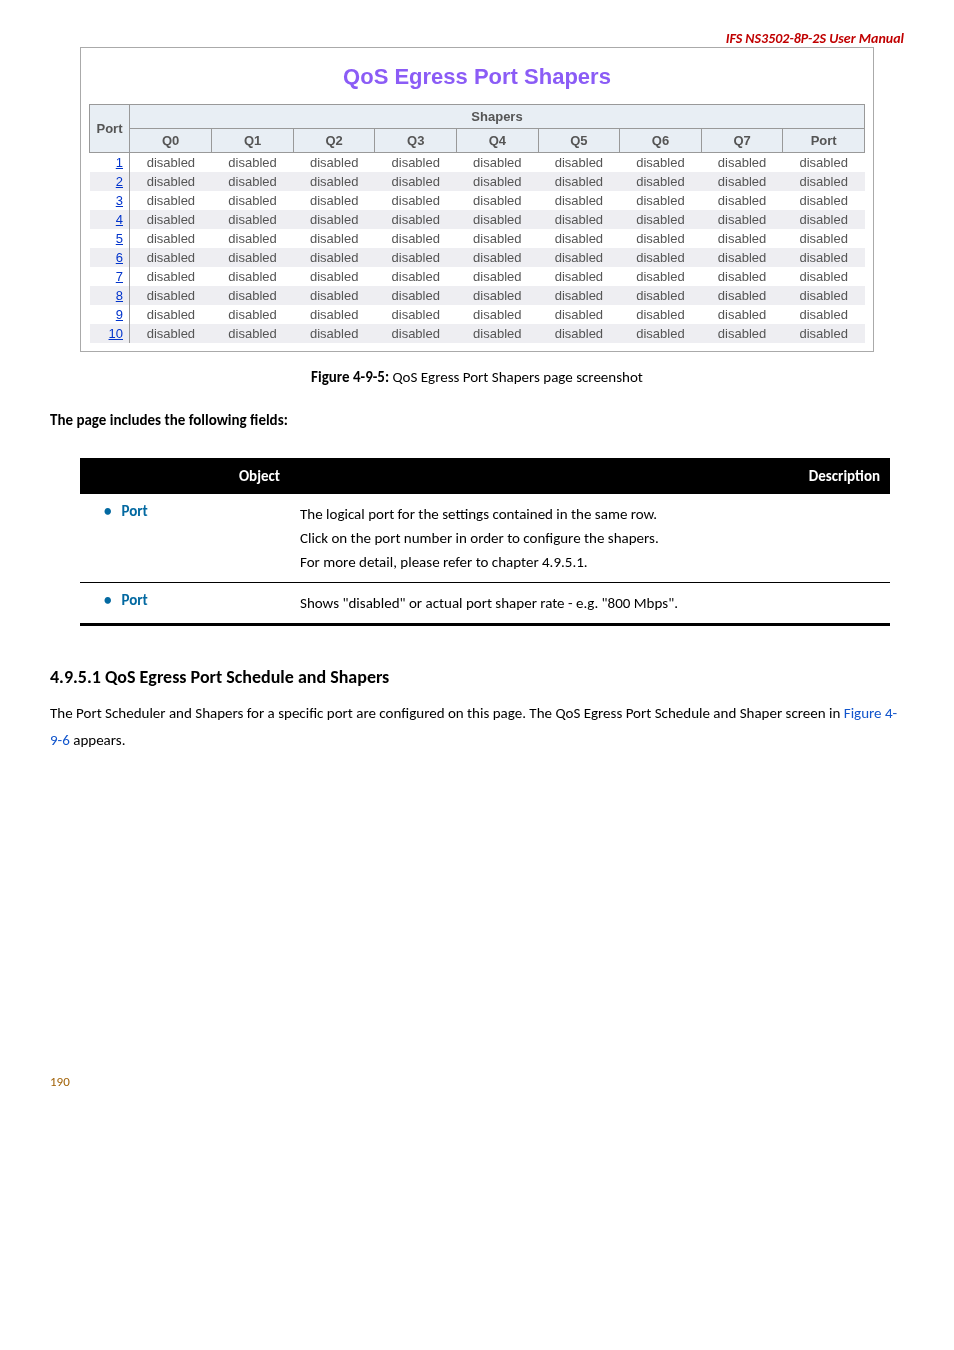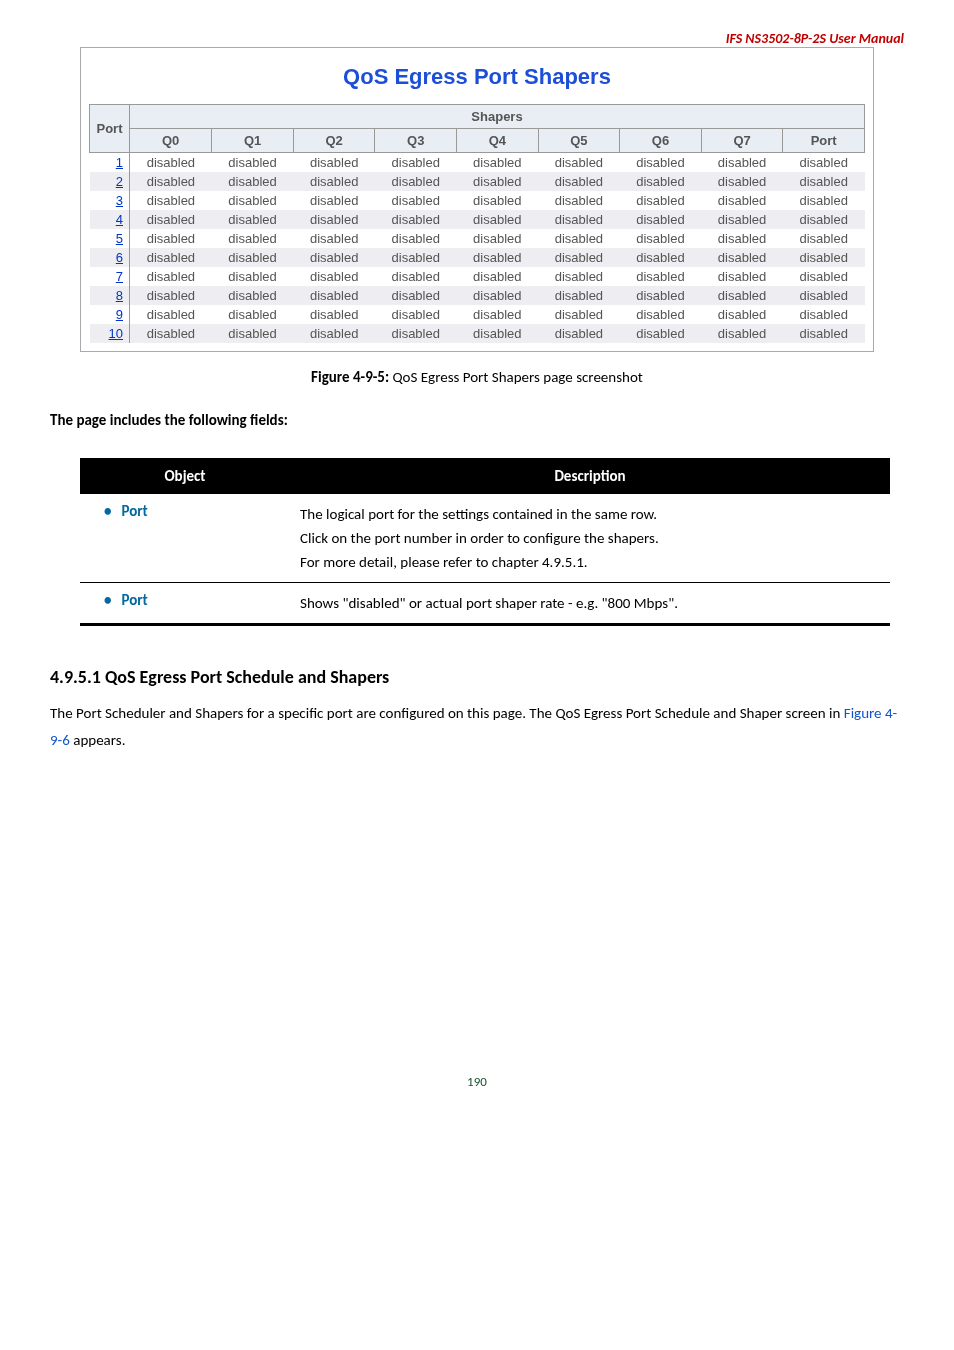--- a/index.html
+++ b/index.html
@@ -23,21 +23,21 @@
     }
     .shapers-box {
       border: 1px solid #aaa;
       padding: 8px;
       margin: 0 30px 10px 30px;
     }
     .shapers-title {
       text-align: center;
       font-size: 22px;
       font-weight: bold;
-      color: #1d4ed8;
+      color: #8b5cf6;
       font-family: Verdana, Arial, sans-serif;
       padding: 8px 0 14px;
     }
     .shapers-table {
       width: 100%;
       border-collapse: collapse;
       font-size: 13px;
       font-family: Verdana, Arial, sans-serif;
     }
     .shapers-table th, .shapers-table td {
@@ -95,21 +95,21 @@
     .object-table {
       width: 810px;
       margin: 0 30px 40px 30px;
       border-collapse: collapse;
       font-size: 15px;
     }
     .object-table thead th {
       background: #000;
       color: #fff;
       font-weight: bold;
-      text-align: center;
+      text-align: right;
       padding: 6px 10px;
       border-top: 3px solid #000;
       border-bottom: 3px solid #000;
     }
     .object-table thead th:first-child {
       width: 210px;
     }
     .object-table td {
       padding: 8px 10px;
       vertical-align: top;
@@ -139,24 +139,23 @@
       margin: 40px 0 12px 0;
     }
     .section-text {
       font-size: 15px;
       line-height: 1.8;
     }
     .section-text .fig-link {
       color: #1155cc;
     }
     .page-num {
-      text-align: center;
       font-size: 13px;
       margin-top: 320px;
-      color: #14532d;
+      color: #a16207;
     }
   </style>
 </head>
 <body>
 
 <div class="header-text">IFS  NS3502-8P-2S  User Manual</div>
 
 <div class="shapers-box">
   <div class="shapers-title">QoS Egress Port Shapers</div>
   <table class="shapers-table">

